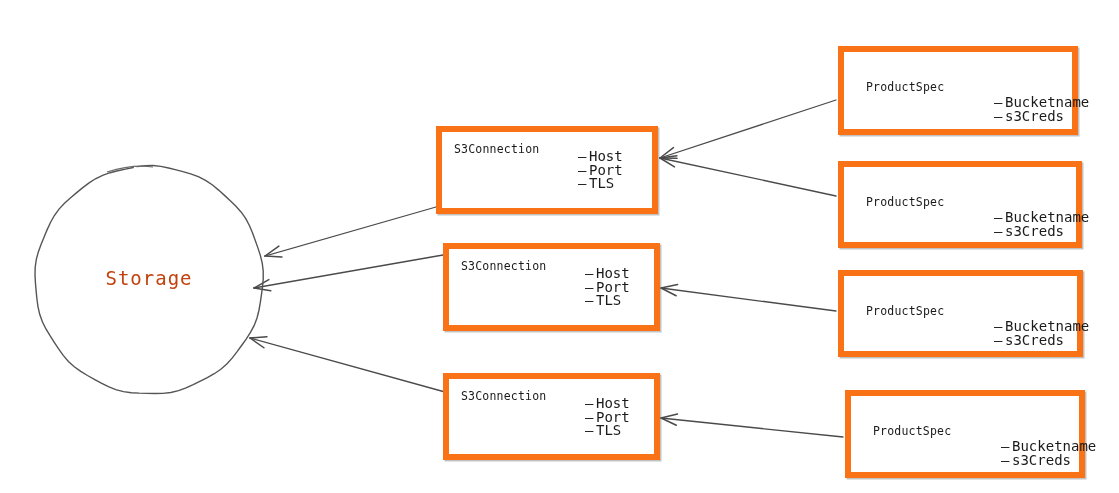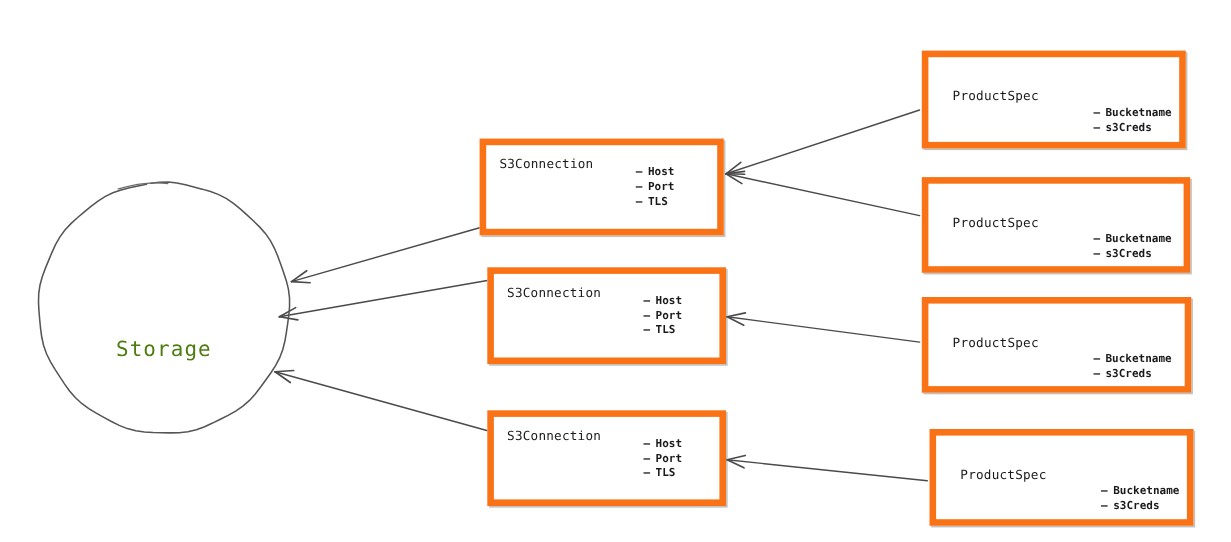--- a/index.html
+++ b/index.html
@@ -41,23 +41,23 @@
   }
   .node-title {
     position: absolute;
     font-size: 11.5px;
     letter-spacing: 0.2px;
     color: #1a1a1a;
     white-space: nowrap;
   }
   .node-attrs {
     position: absolute;
-    font-size: 10px;
+    font-size: 14px;
     line-height: 13.5px;
-    font-weight: bold;
+    font-weight: normal;
     color: #1a1a1a;
     white-space: nowrap;
   }
   .node-attrs .attr-row {
     display: block;
   }
   .node-attrs .dash {
     display: inline-block;
     width: 11px;
   }
@@ -65,22 +65,21 @@
   .circle-node {
     position: absolute;
     box-sizing: border-box;
   }
   .circle-label {
     position: absolute;
     width: 100%;
     text-align: center;
     font-size: 19px;
     letter-spacing: 1px;
-    color: #4d7c0f;
-    margin-top: 40px;
+    color: #c2410c;
   }
 </style>
 </head>
 <body>
 
 <div id="canvas">
 
   <svg class="edge-layer" id="edge-layer" viewBox="0 0 1119 493">
       <g>
         <line x1="436" y1="207" x2="265" y2="256" stroke="#4a4a4a" stroke-width="1.3" stroke-linecap="round"></line>

